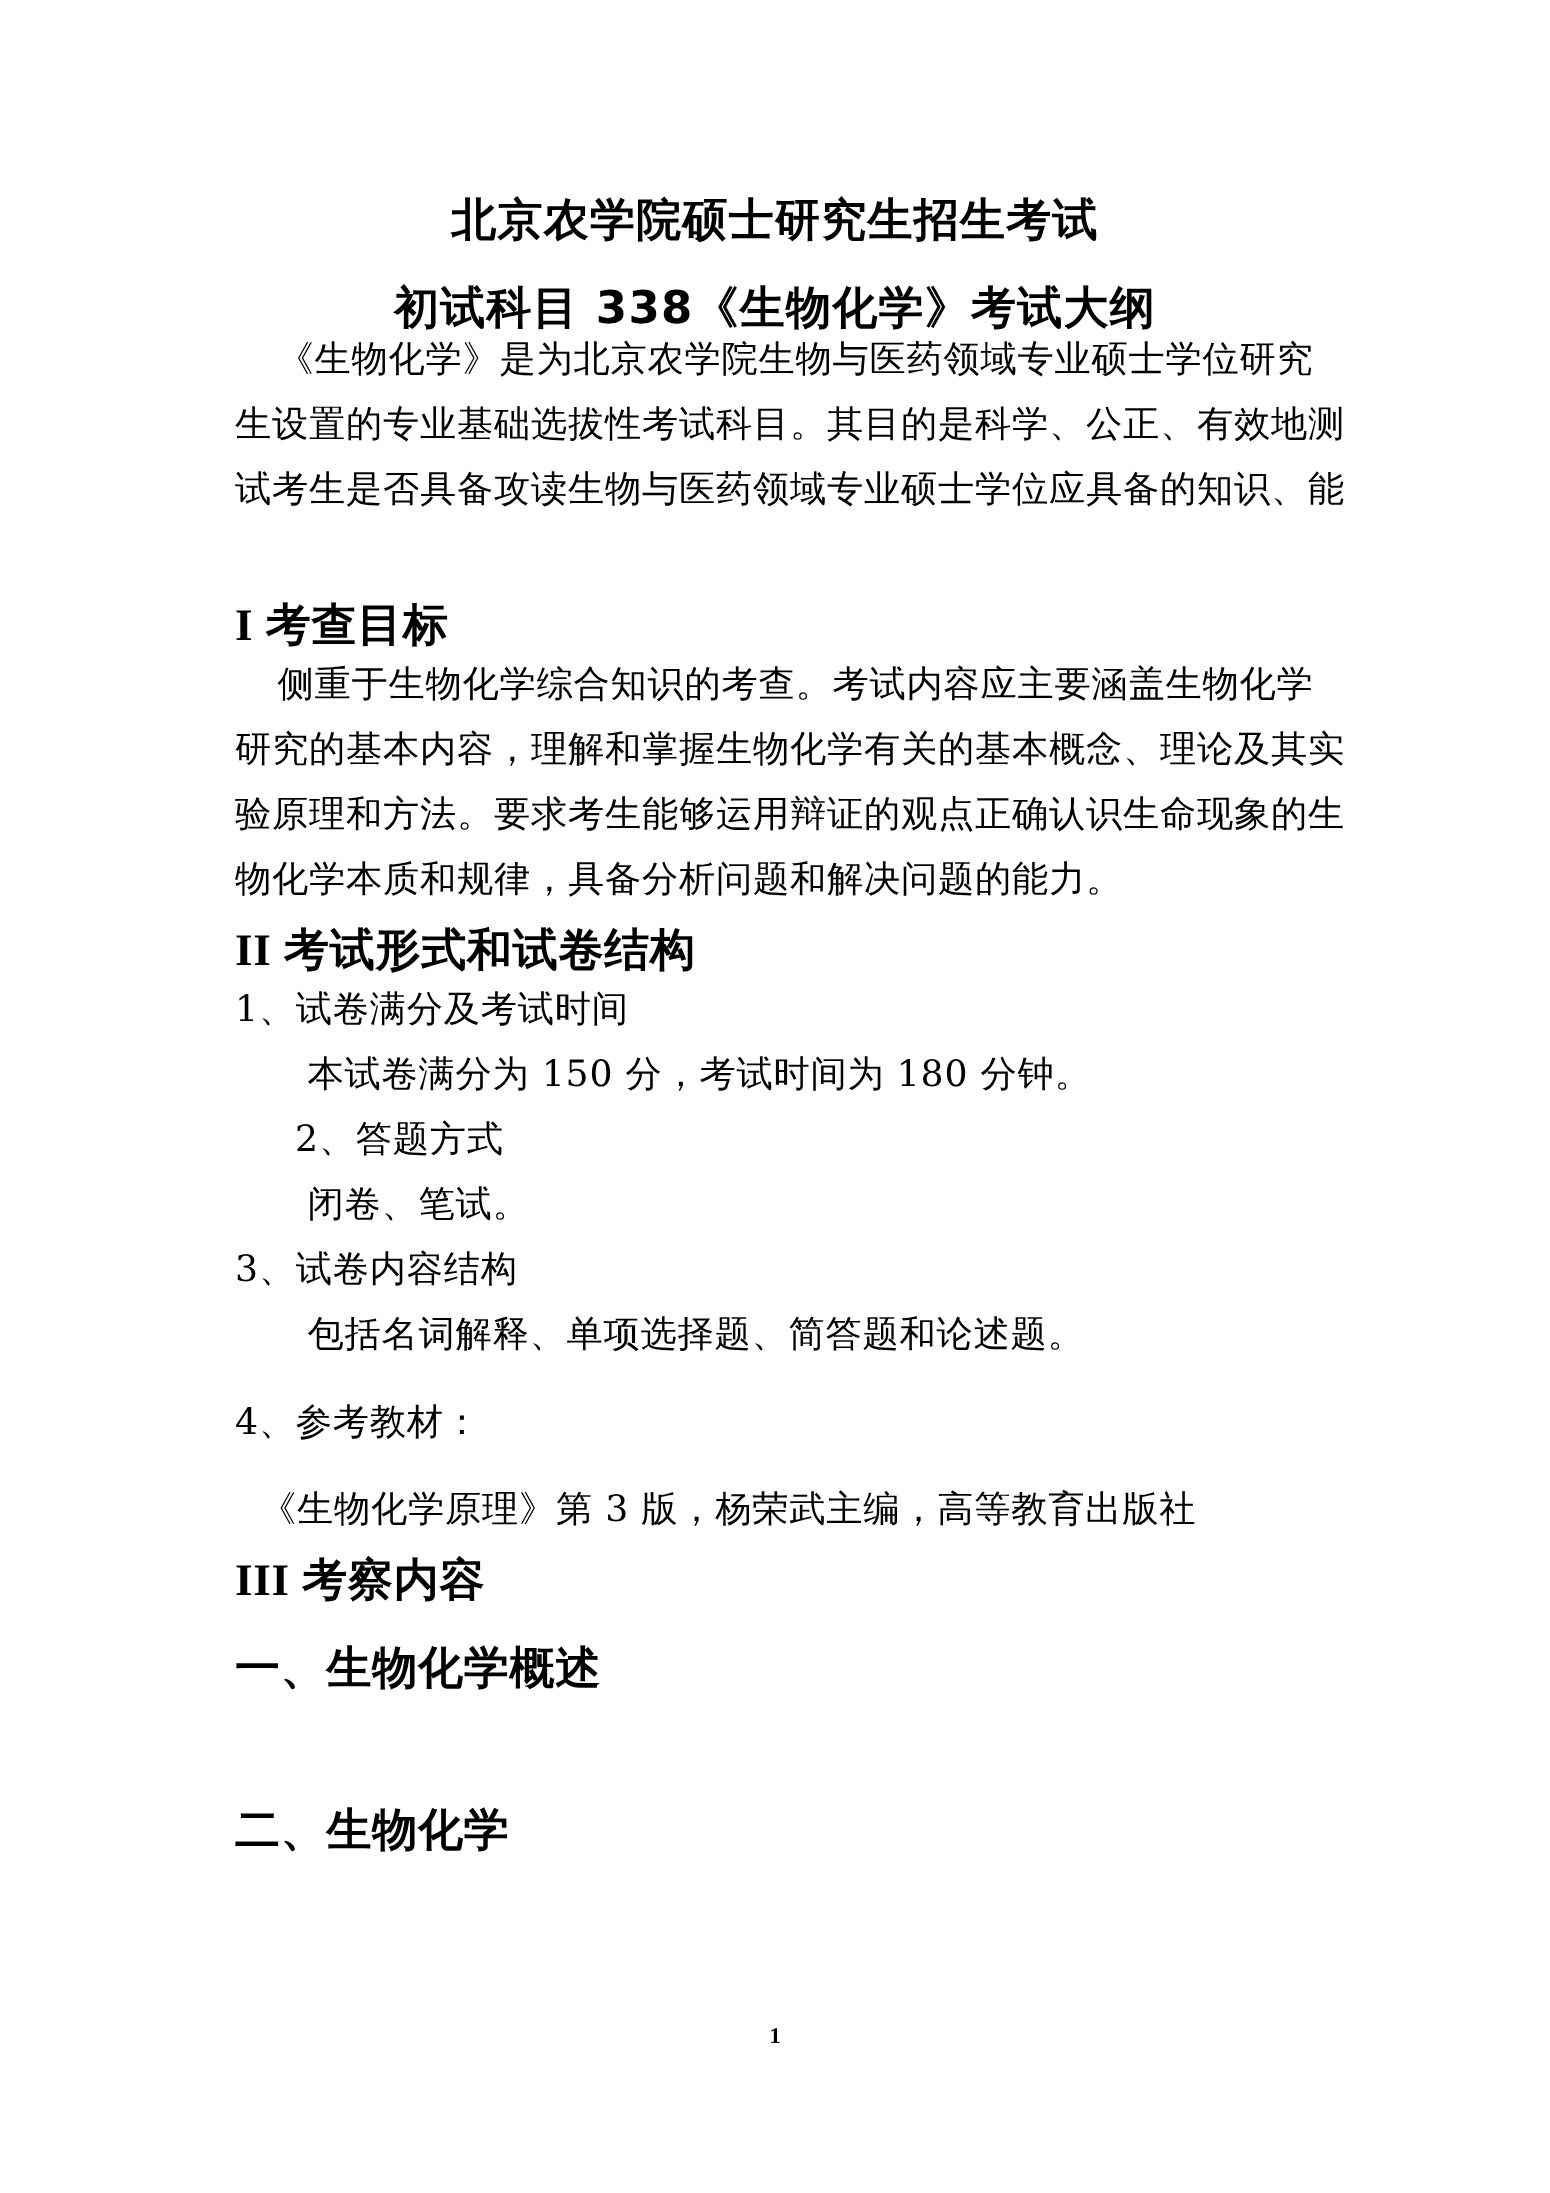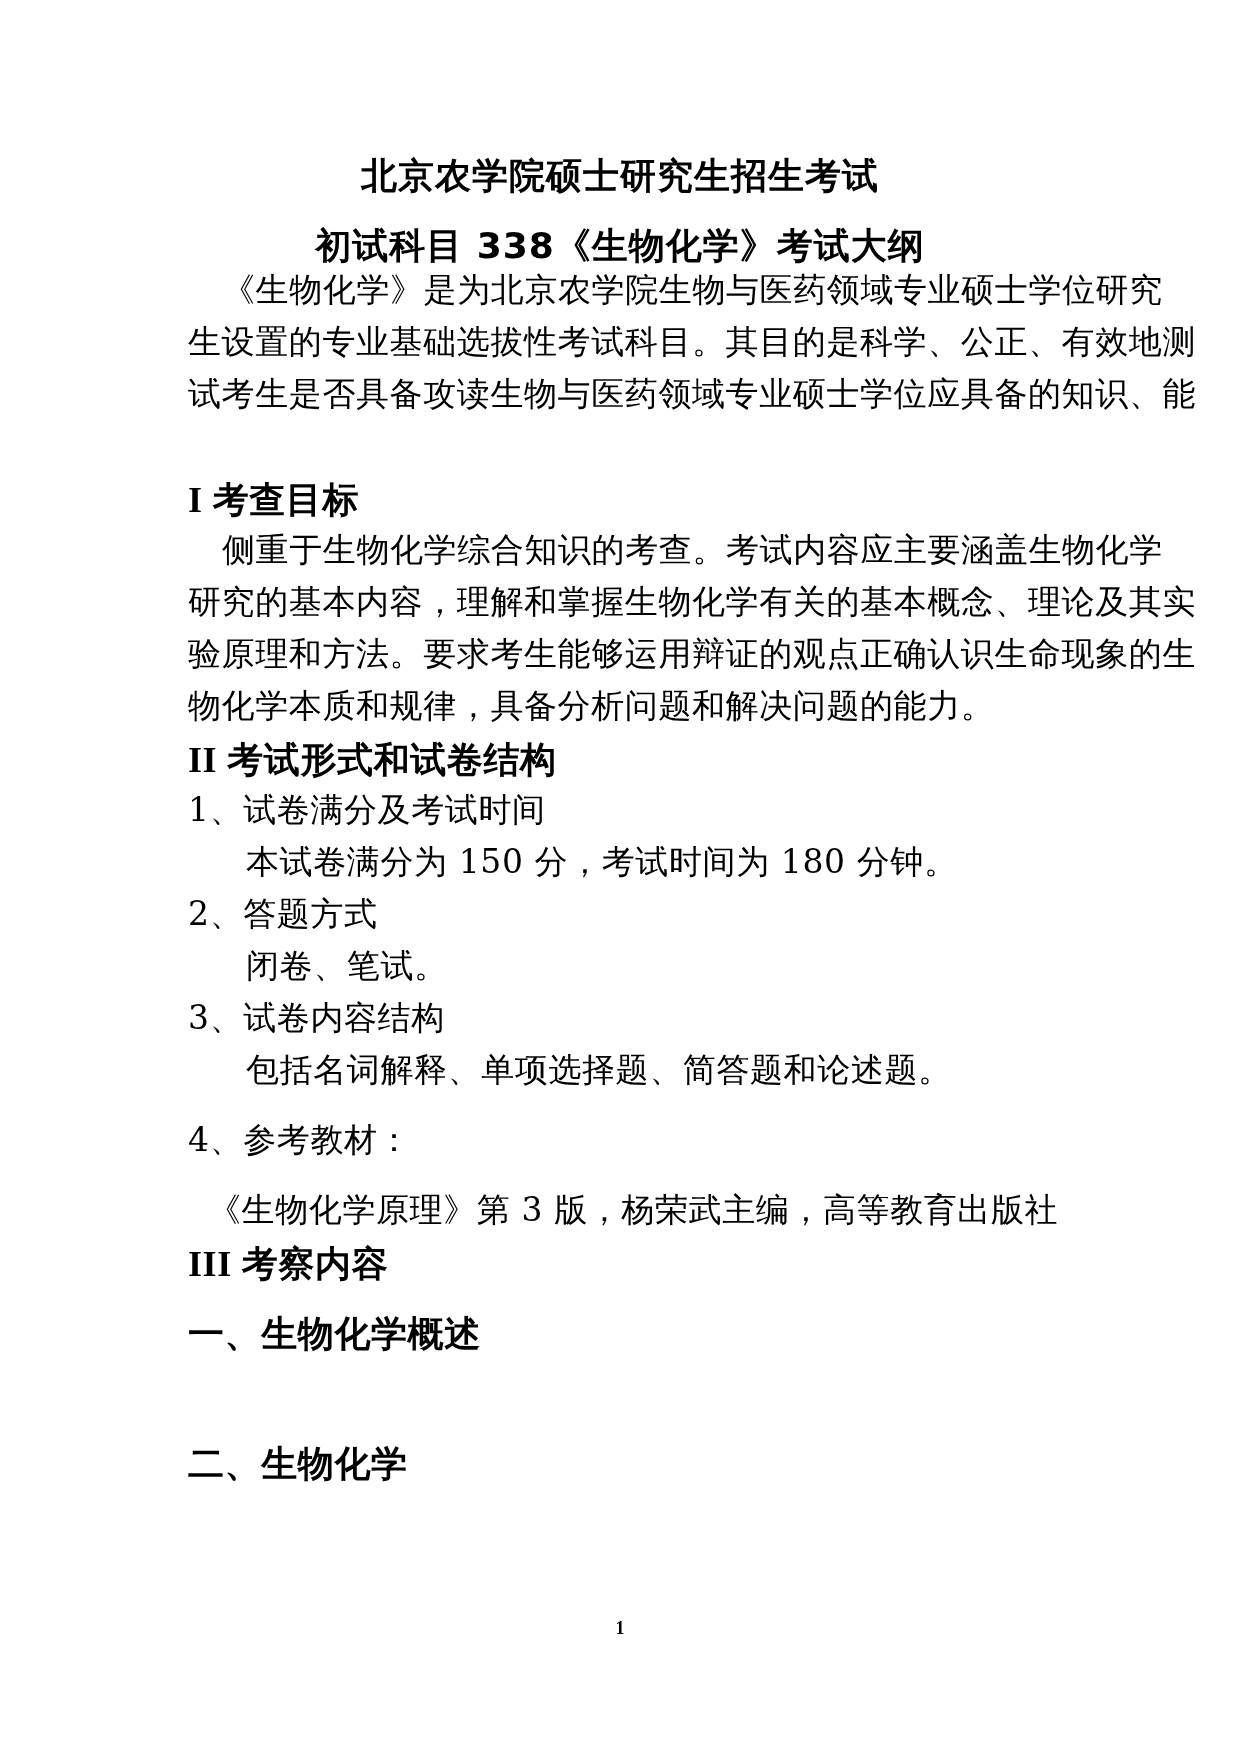--- a/index.html
+++ b/index.html
@@ -4,21 +4,21 @@
 <style>
   html, body { margin: 0; padding: 0; background: #ffffff; }
   body { width: 1240px; height: 1754px; position: relative; overflow: hidden;
          font-family: "DejaVu Serif", "Liberation Serif", serif; color: #000; }
   .page { position: absolute; left: 0; top: 0; width: 1236px; height: 1754px; }
   .title { position: absolute; left: 0; width: 1240px; text-align: center;
            font-family: "DejaVu Sans", "Liberation Sans", sans-serif;
            font-weight: bold; font-size: 36px; letter-spacing: 1px; }
   .t1 { top: 152px; }
   .t2 { top: 222px; }
-  .line { position: absolute; left: 188px; font-size: 33px; white-space: nowrap;
+  .line { position: absolute; left: 188px; font-size: 29px; white-space: nowrap;
           letter-spacing: 0.6px; }
   .indent { left: 246px; }
   .h { font-family: "DejaVu Sans", "Liberation Sans", sans-serif; font-weight: bold; font-size: 36px; }
   .h .roman { font-family: "Liberation Serif", serif; font-weight: bold; margin-right: 10px; }
   .pnum { position: absolute; top: 1618px; left: 0; width: 1240px; text-align: center;
           font-family: "Liberation Serif", serif; font-weight: bold; font-size: 18px; }
 </style>
 </head>
 <body>
 
@@ -36,21 +36,21 @@
   <div class="line" style="left:222px; top:528px;">侧重于生物化学综合知识的考查。考试内容应主要涵盖生物化学</div>
   <div class="line" style="top:580px;">研究的基本内容，理解和掌握生物化学有关的基本概念、理论及其实</div>
   <div class="line" style="top:684px;">物化学本质和规律，具备分析问题和解决问题的能力。</div>
   <div class="line" style="top:632px;">验原理和方法。要求考生能够运用辩证的观点正确认识生命现象的生</div>
 
   <div class="line h" style="top:736px;">
     <span class="roman">II</span><span>考试形式和试卷结构</span>
   </div>
   <div class="line" style="top:788px;">1、试卷满分及考试时间</div>
   <div class="line indent" style="top:840px;">本试卷满分为 150 分，考试时间为 180 分钟。</div>
-  <div class="line" style="top:892px;">2、答题方式</div>
+  <div class="line" style="top:892px;margin-left:48px;">2、答题方式</div>
   <div class="line indent" style="top:944px;">闭卷、笔试。</div>
   <div class="line" style="top:996px;">3、试卷内容结构</div>
   <div class="line indent" style="top:1048px;">包括名词解释、单项选择题、简答题和论述题。</div>
   <div class="line" style="top:1118px;">4、参考教材：</div>
   <div class="line" style="left:208px; top:1188px;">《生物化学原理》第 3 版，杨荣武主编，高等教育出版社</div>
 
   <div class="line h" style="top:1240px;">
     <span class="roman">III</span><span>考察内容</span>
   </div>
   <div class="line h" style="top:1310px;">一、生物化学概述</div>

